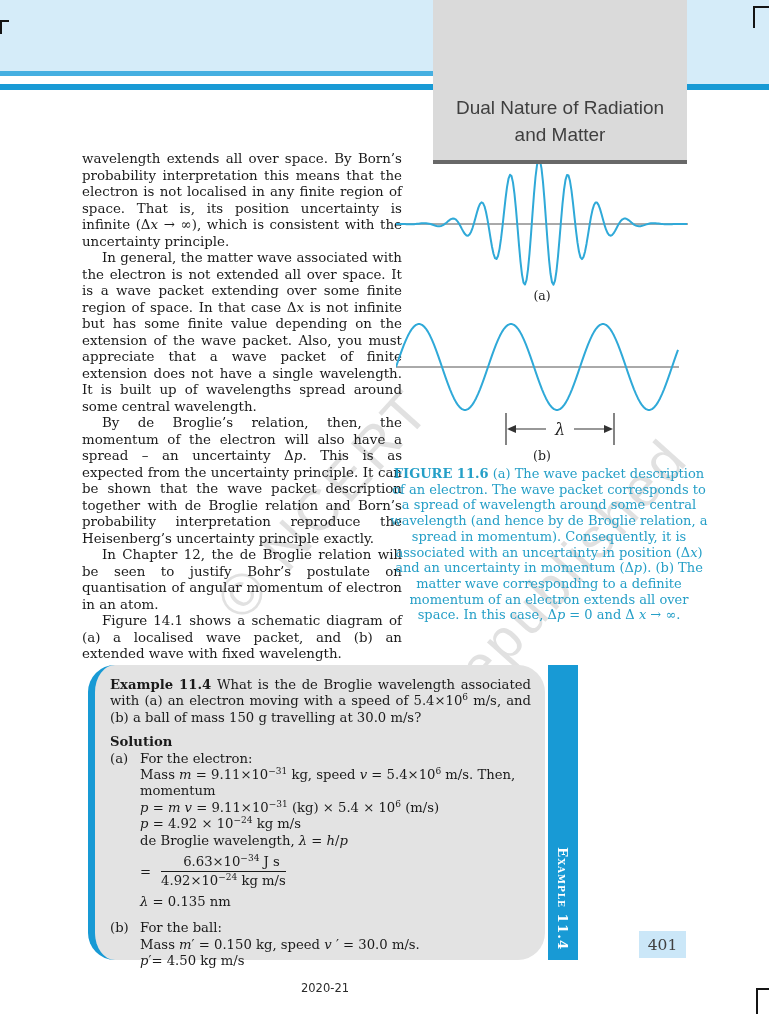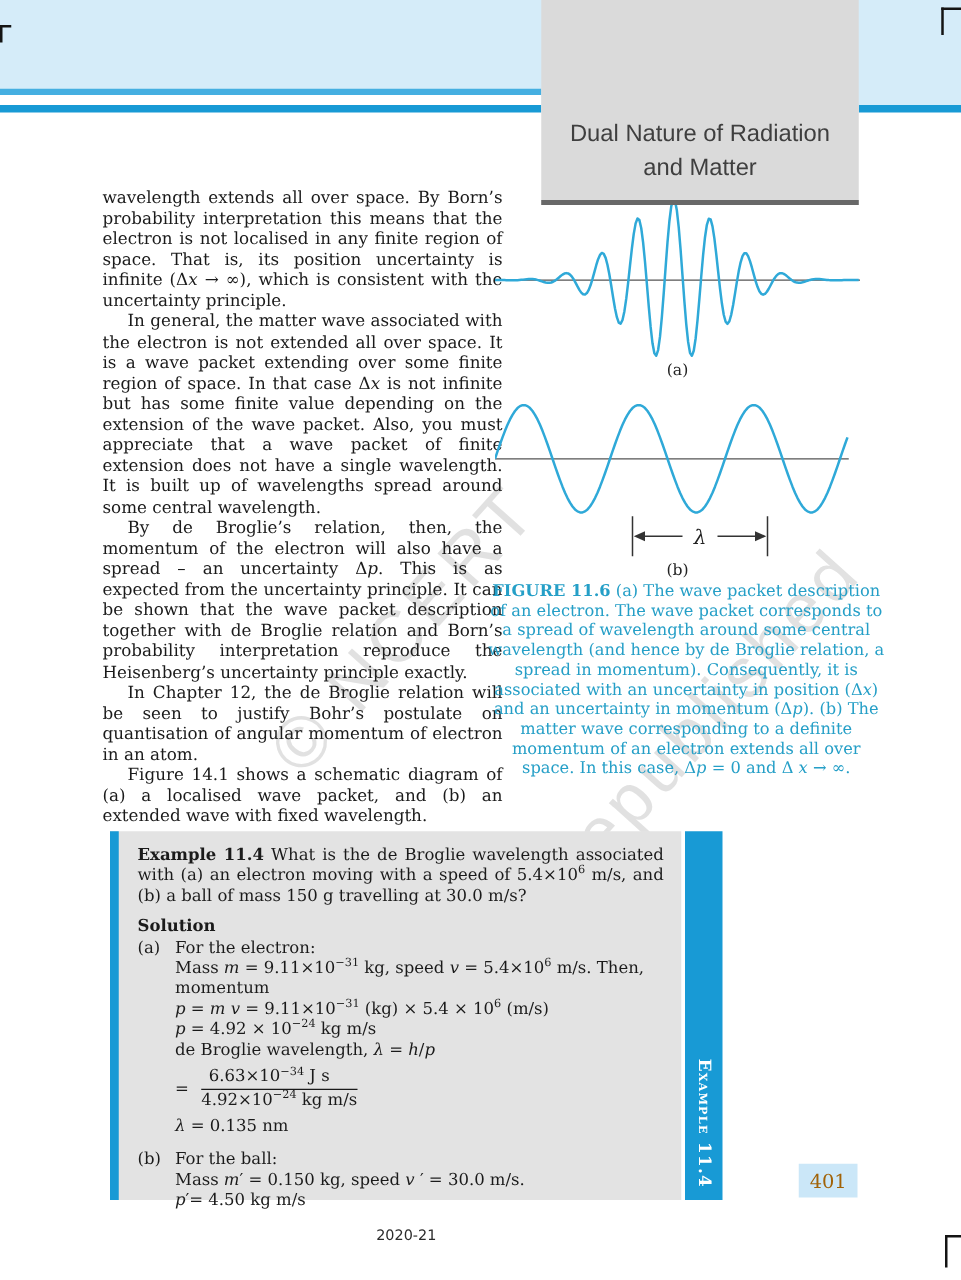--- a/index.html
+++ b/index.html
@@ -46,40 +46,40 @@
   .lab-b{left:396px;top:448px;}
   .lambda-svg{left:504px;top:412px;z-index:1;}
   .lambda-text{font-size:16px;font-style:italic;fill:#222;font-family:"DejaVu Serif",serif;}
   
   .caption{left:388px;top:466px;width:322px;z-index:1;text-align:center;
     color:var(--caption);font-size:13px;line-height:15.7px;}
   .caption b{font-weight:700;}
   
   .ex-box{left:88px;top:665px;width:457px;height:295px;background:var(--ex-bg);
     border-left:7px solid var(--line-dark);z-index:1;padding:12px 14px 0 15px;
-    font-size:13.2px;line-height:16.4px;}
+    font-size:13.2px;line-height:16.4px;border-radius:27px;}
   .ex-box .bold{font-weight:700;}
   .ex-intro{text-align:justify;margin-bottom:8px;}
   .sol-row{display:flex;}
   .sol-row .itemlab{width:30px;flex:none;}
   .sol-row .cont{flex:1;}
   .frac-row{display:flex;align-items:center;margin:5px 0 4px 30px;}
   .frac-eq{margin-right:10px;}
-  .frac{display:inline-block;text-align:left;}
+  .frac{display:inline-block;text-align:right;}
   .frac .num{display:block;border-bottom:1px solid #1a1a1a;padding:0 6px 1px 6px;}
   .frac .den{display:block;padding-top:1px;}
   sup{font-size:9px;line-height:0;}
   
   .ex-side{left:548px;top:665px;width:30px;height:295px;background:var(--line-dark);z-index:1;
     display:flex;justify-content:center;align-items:flex-end;padding-bottom:10px;}
   .ex-side span{writing-mode:vertical-rl;color:#ffffff;font-family:"DejaVu Serif",serif;
     font-variant:small-caps;font-weight:700;font-size:13.5px;letter-spacing:1px;white-space:nowrap;}
   
   .page-num{left:639px;top:931px;width:47px;height:27px;background:var(--pn-bg);z-index:2;
-    display:flex;align-items:center;justify-content:center;font-size:15.5px;color:#a16207;}
+    display:flex;align-items:center;justify-content:center;font-size:15.5px;color:#404040;}
   .footer{left:0;top:981px;width:650px;text-align:center;z-index:1;
     font-family:"DejaVu Sans",sans-serif;font-size:11.5px;color:#2b2b2b;}
 </style>
 </head>
 <body>
 
 <div class="abs wm wm1">© NCERT</div>
 <div class="abs wm wm2">not to be republished</div>
 
 <div class="abs band"></div>

